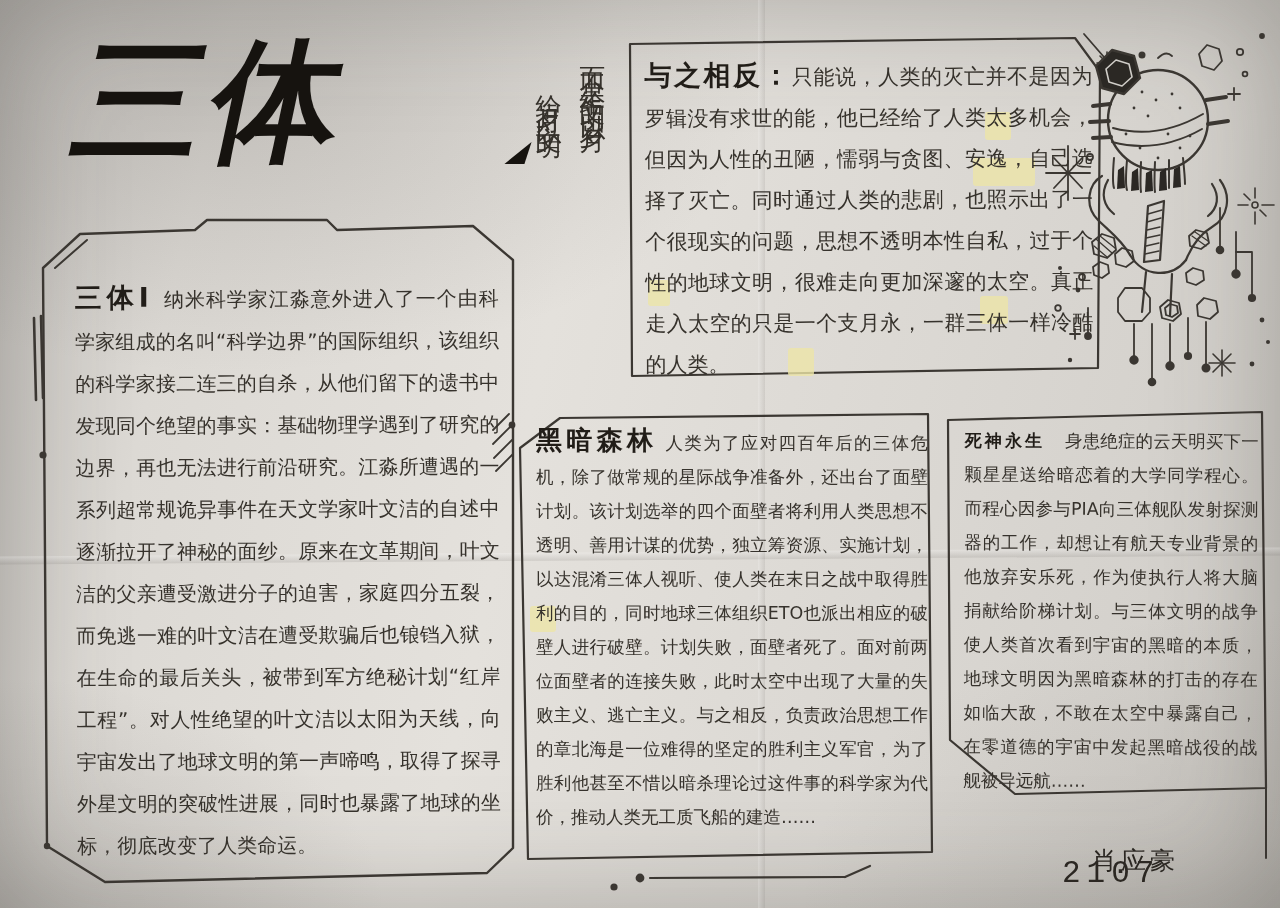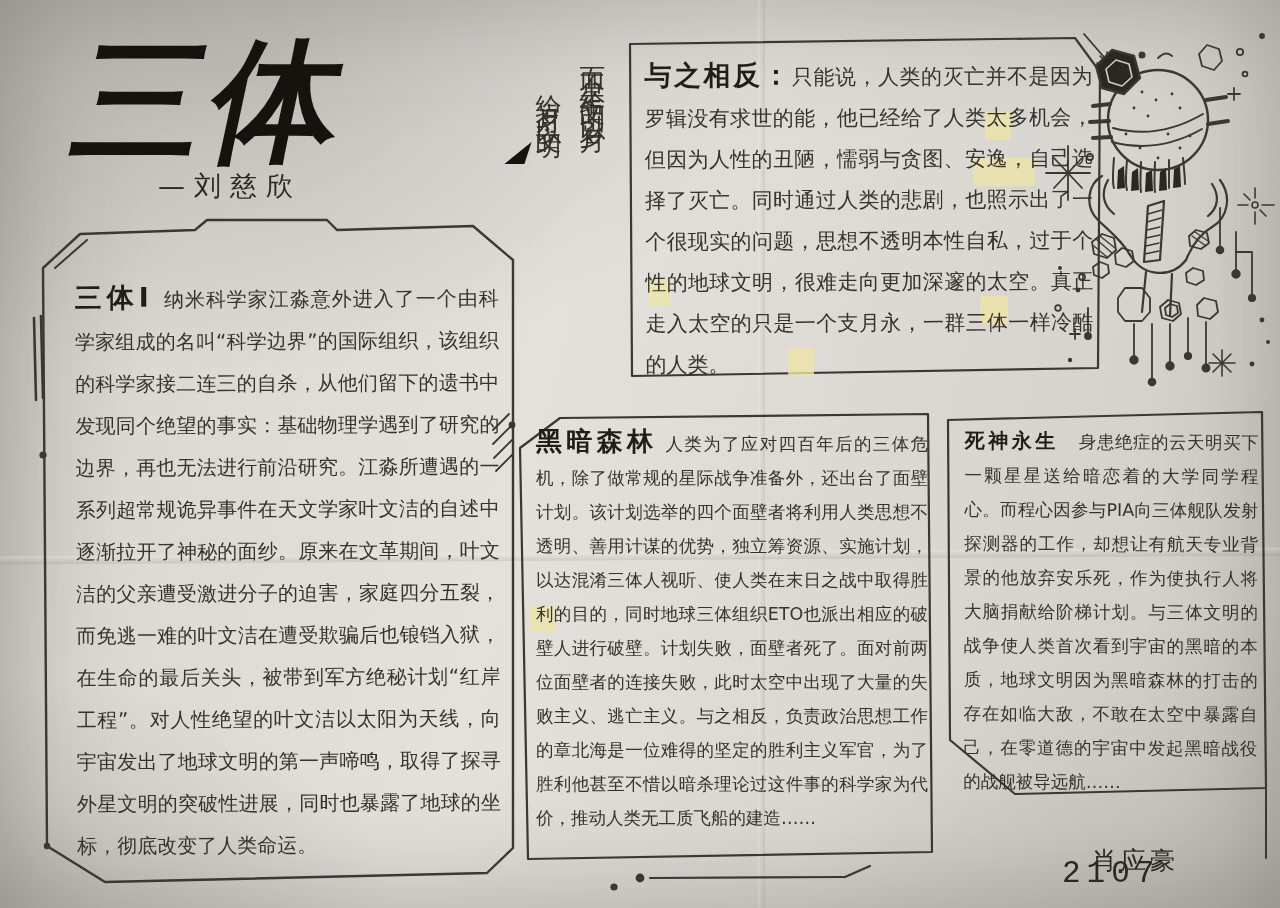--- a/index.html
+++ b/index.html
@@ -48,39 +48,38 @@
   .boxline svg{display:block;}
   .stroke{stroke:#3b3732;fill:none;stroke-linecap:round;stroke-linejoin:round;}
 
   .sec{position:absolute;text-align:justify;color:#36322c;z-index:2;}
   .sec-title{font-weight:bold;color:#211d18;}
   .reading-text{left:645px;top:54px;width:448px;height:312px;font-size:21px;line-height:41px;transform:rotate(-.2deg);}
   .reading-text .sec-title{font-size:27px;letter-spacing:2px;}
   .b1-text{left:76px;top:276px;width:424px;height:595px;font-size:20px;line-height:42px;transform:rotate(-.25deg);}
   .b1-text .sec-title{font-size:27px;letter-spacing:4px;margin-right:10px;}
   .b2-text{left:536px;top:424px;width:392px;height:435px;font-size:17.5px;line-height:34px;}
-  .b2-text .sec-title{font-size:26px;letter-spacing:3px;margin-right:8px;}
+  .b2-text .sec-title{font-size:26px;letter-spacing:3px;margin-right:8px;font-family:Liberation Serif, serif;}
   .b3-text{left:964px;top:424px;width:294px;height:360px;font-size:17.5px;line-height:34px;transform:rotate(.25deg);}
-  .b3-text .sec-title{font-size:20px;letter-spacing:3px;margin-right:20px;}
+  .b3-text .sec-title{font-size:17px;letter-spacing:3px;margin-right:20px;}
 
   .sig-name{position:absolute;left:1092px;top:824px;font-size:25px;letter-spacing:4px;color:#2b2722;margin-top:20px;}
   .sig-num{position:absolute;left:1062px;top:856px;font-size:31px;letter-spacing:6px;color:#2b2722;font-family:Liberation Mono, monospace;}
 
   .hl{position:absolute;background:#ece5a8;opacity:.8;z-index:1;border-radius:3px;}
 </style>
 </head>
 <body>
 
 <div class="paper">
   <div class="crease1"></div>
   <div class="crease2"></div>
 
   <div class="logo">三体</div>
   <div class="logo-dot"></div>
-  <div class="author">—刘慈欣</div>
 
   <div class="vq right">而不是给文明以岁月</div>
   <div class="vq left">给岁月以文明</div>
 
   <div class="hl" style="left:985px;top:112px;width:26px;height:28px;"></div>
   <div class="hl" style="left:973px;top:158px;width:62px;height:28px;"></div>
   <div class="hl" style="left:788px;top:348px;width:26px;height:28px;"></div>
   <div class="hl" style="left:648px;top:280px;width:22px;height:26px;"></div>
   <div class="hl" style="left:980px;top:296px;width:28px;height:28px;"></div>
   <div class="hl" style="left:530px;top:606px;width:26px;height:26px;"></div>

